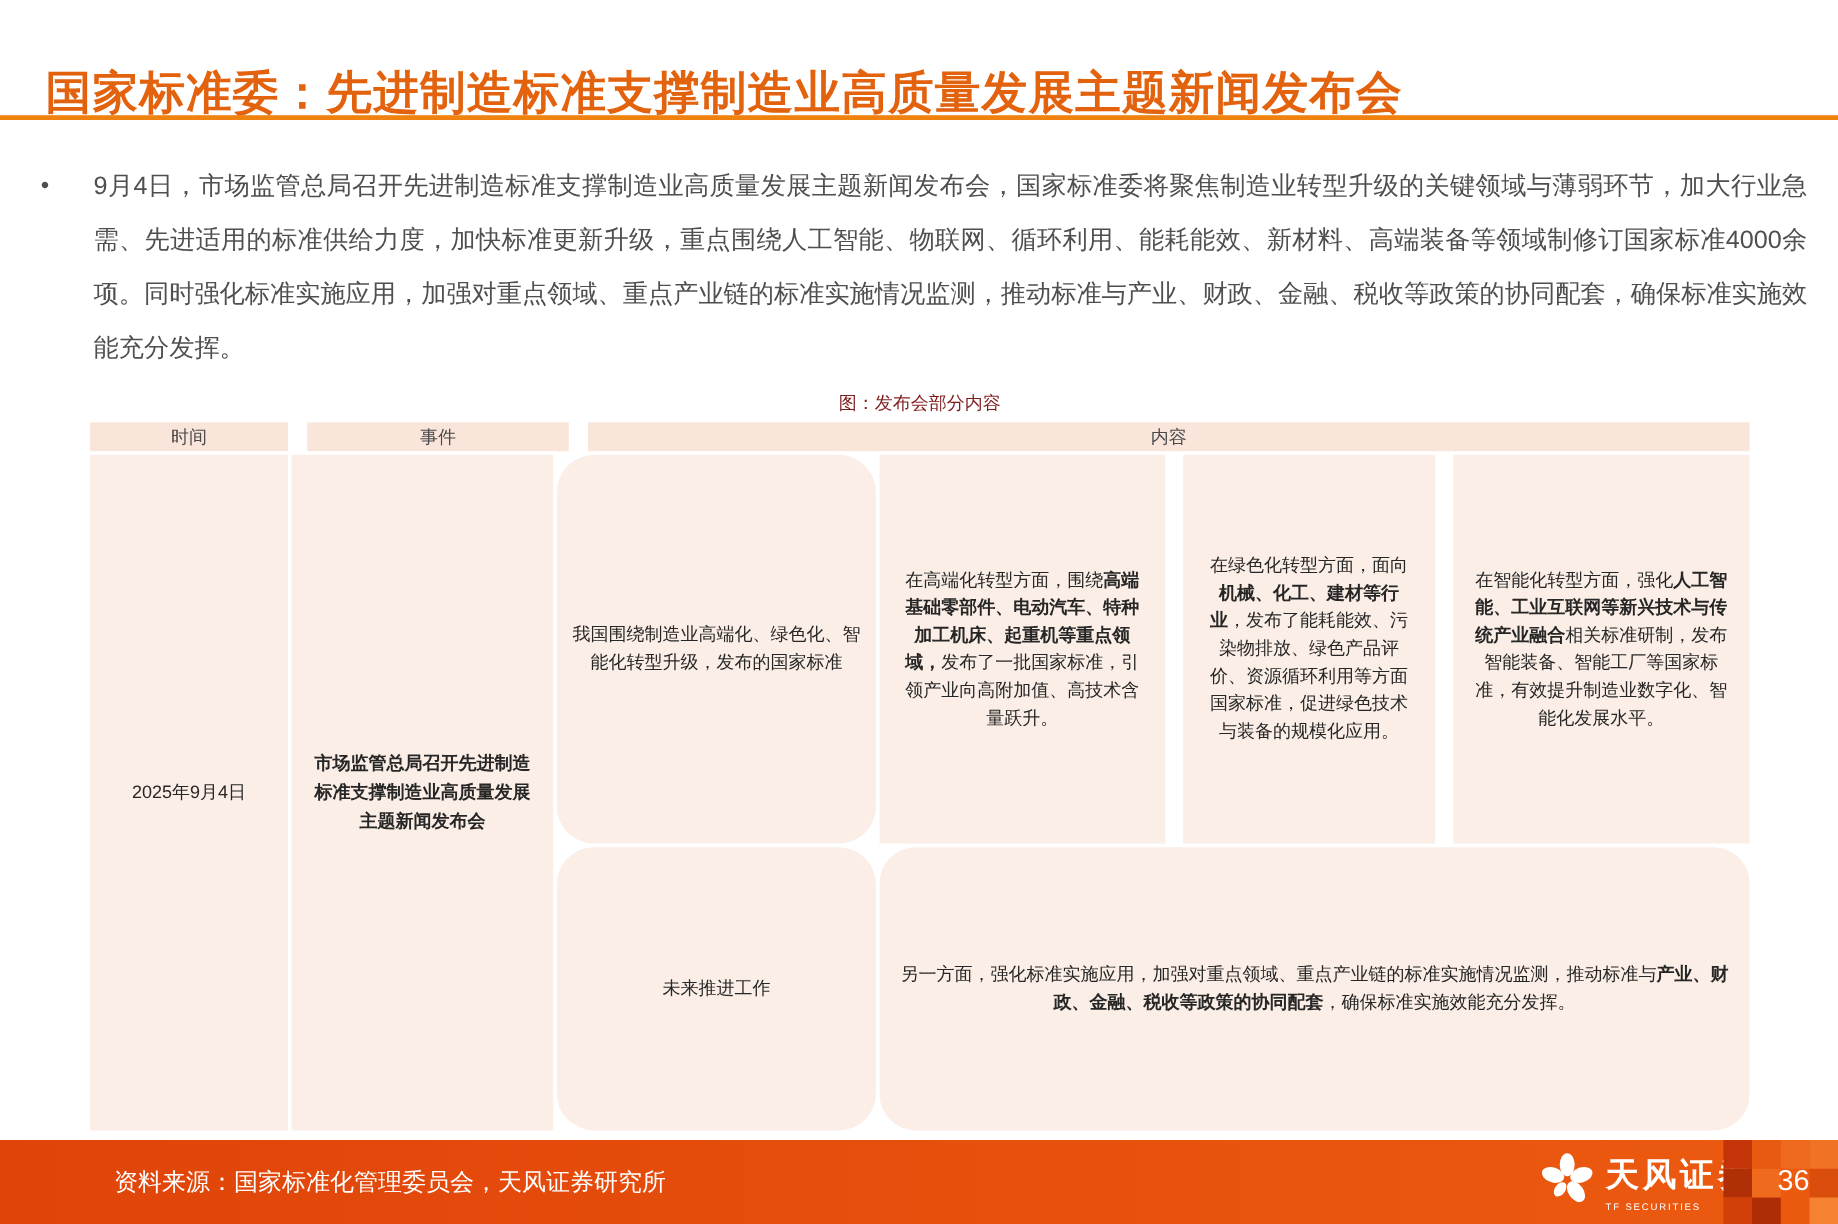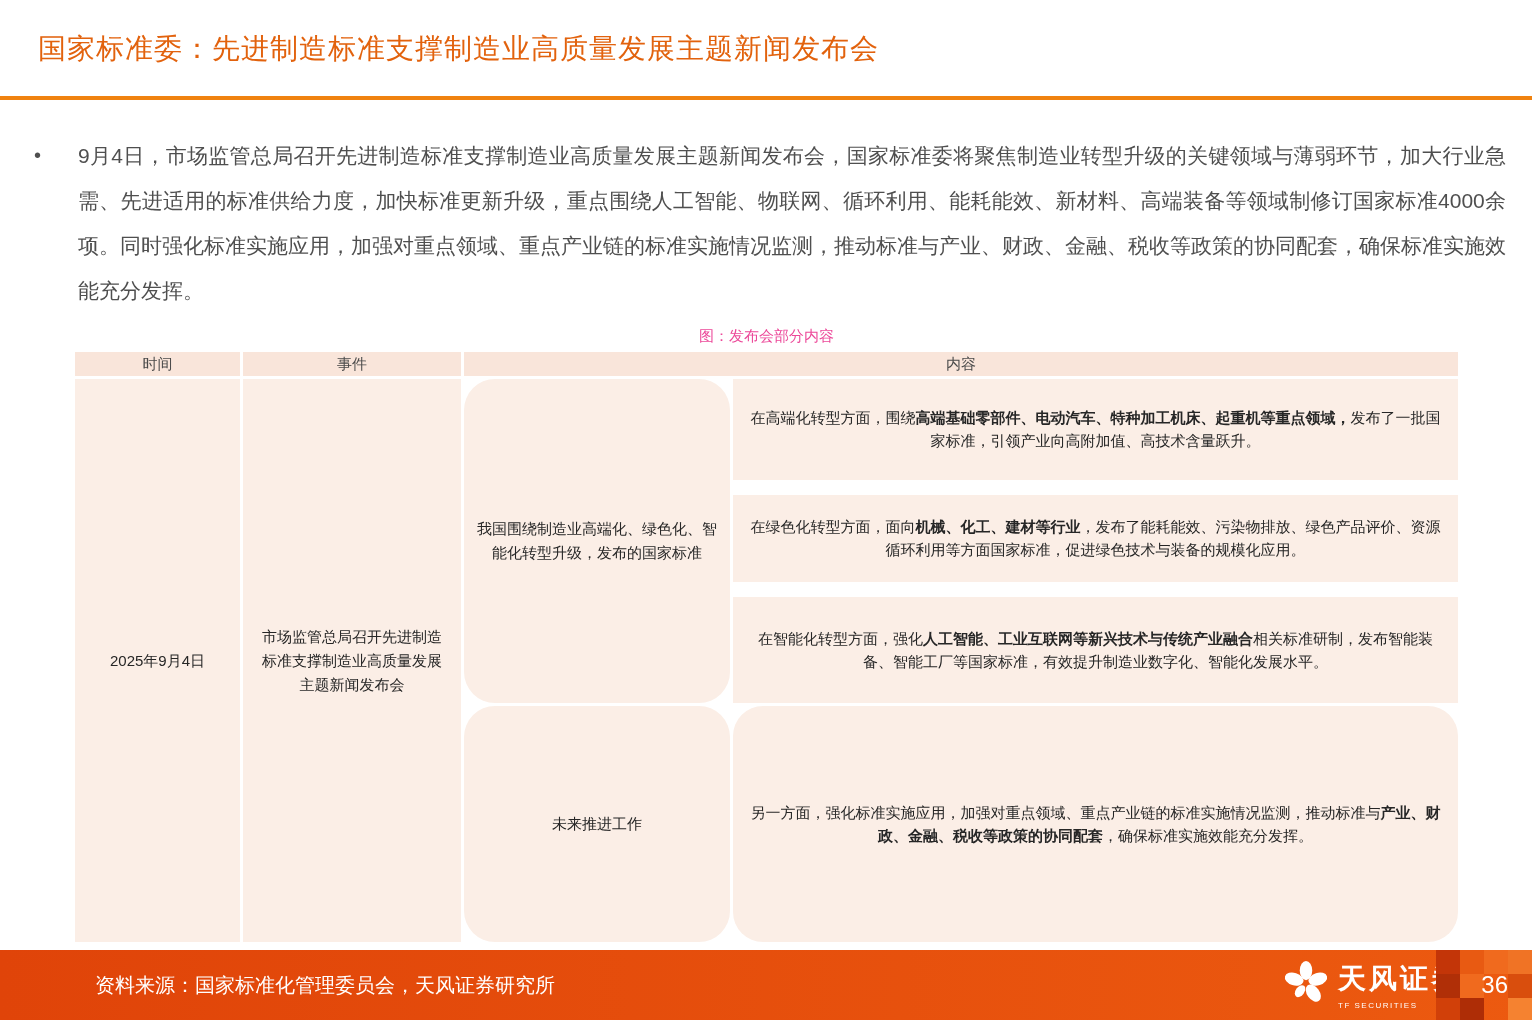--- a/index.html
+++ b/index.html
@@ -5,22 +5,22 @@
   * { box-sizing: border-box; margin: 0; padding: 0; }
   html, body { background: #ffffff; }
   body {
     width: 1532px; height: 1020px;
     position: relative; overflow: hidden;
     font-family: "Liberation Sans", "DejaVu Sans", sans-serif;
   }
 
   
   .page-title {
-    position: absolute; left: 38px; top: 30px;
-    font-size: 28px; font-weight: normal; color: #E2620D;
+    position: absolute; left: 38px; top: 52px;
+    font-size: 38px; font-weight: bold; color: #E2620D;
     letter-spacing: 1px; white-space: nowrap;
   }
   .title-rule {
     position: absolute; left: 0; top: 96px;
     width: 1532px; height: 4px; background: #F0820F;
   }
 
   
   .summary {
     position: absolute; left: 34px; top: 133px; width: 1472px;
@@ -31,53 +31,53 @@
     font-size: 20px; line-height: 45px; color: #4F4F4F;
   }
   .summary .summary-text {
     flex: 1; font-size: 21px; line-height: 45px; color: #4F4F4F;
     text-align: justify;
   }
 
   
   .figure-caption {
     position: absolute; left: 75px; top: 327px; width: 1383px;
-    text-align: center; font-size: 15px; color: #ec4899;
+    text-align: center; font-size: 15px; color: #7f1d1d;
   }
 
   
   .tbl {
     position: absolute; left: 75px; top: 352px;
     width: 1383px; height: 590px;
     display: flex; flex-direction: column; gap: 3px;
     font-size: 15px; color: #262626;
   }
-  .tbl-head { display: flex; gap: 3px; height: 24px; flex: 0 0 24px; }
+  .tbl-head { display: flex; gap: 16px; height: 24px; flex: 0 0 24px; }
   .th {
     background: #F9E5DA; color: #4A4A4A;
     display: flex; align-items: center; justify-content: center;
   }
   .th-time  { width: 165px; flex: 0 0 165px; }
   .th-event { width: 218px; flex: 0 0 218px; }
   .th-content { flex: 1; }
 
   .tbl-body { flex: 1; display: flex; gap: 3px; }
   .td {
     background: #FBEEE6;
     display: flex; align-items: center; justify-content: center;
     text-align: center; line-height: 24px;
   }
   .col-time  { width: 165px; flex: 0 0 165px; }
-  .col-event { width: 218px; flex: 0 0 218px; padding: 12px 14px; }
+  .col-event { width: 218px; flex: 0 0 218px; padding: 12px 14px; font-weight: bold; }
   .col-right { flex: 1; display: flex; flex-direction: column; gap: 3px; }
   .group { display: flex; gap: 3px; }
   .group-1 { flex: 327 1 0; }
   .group-2 { flex: 239 1 0; }
   .group-label { width: 266px; flex: 0 0 266px; padding: 0 12px; border-radius: 31px; }
-  .content-rows { flex: 1; display: flex; flex-direction: column; gap: 15px; }
+  .content-rows { flex: 1; display: flex; flex-direction: row; gap: 15px; }
   .content-cell { padding: 0 16px; line-height: 23px; }
 
   
   .footer {
     position: absolute; left: 0; top: 950px; width: 1532px; height: 70px;
     background: linear-gradient(90deg, #E04409, #EC5A10);
   }
   .source-note {
     position: absolute; left: 95px; top: 50%; transform: translateY(-50%);
     color: #ffffff; font-size: 20px;

